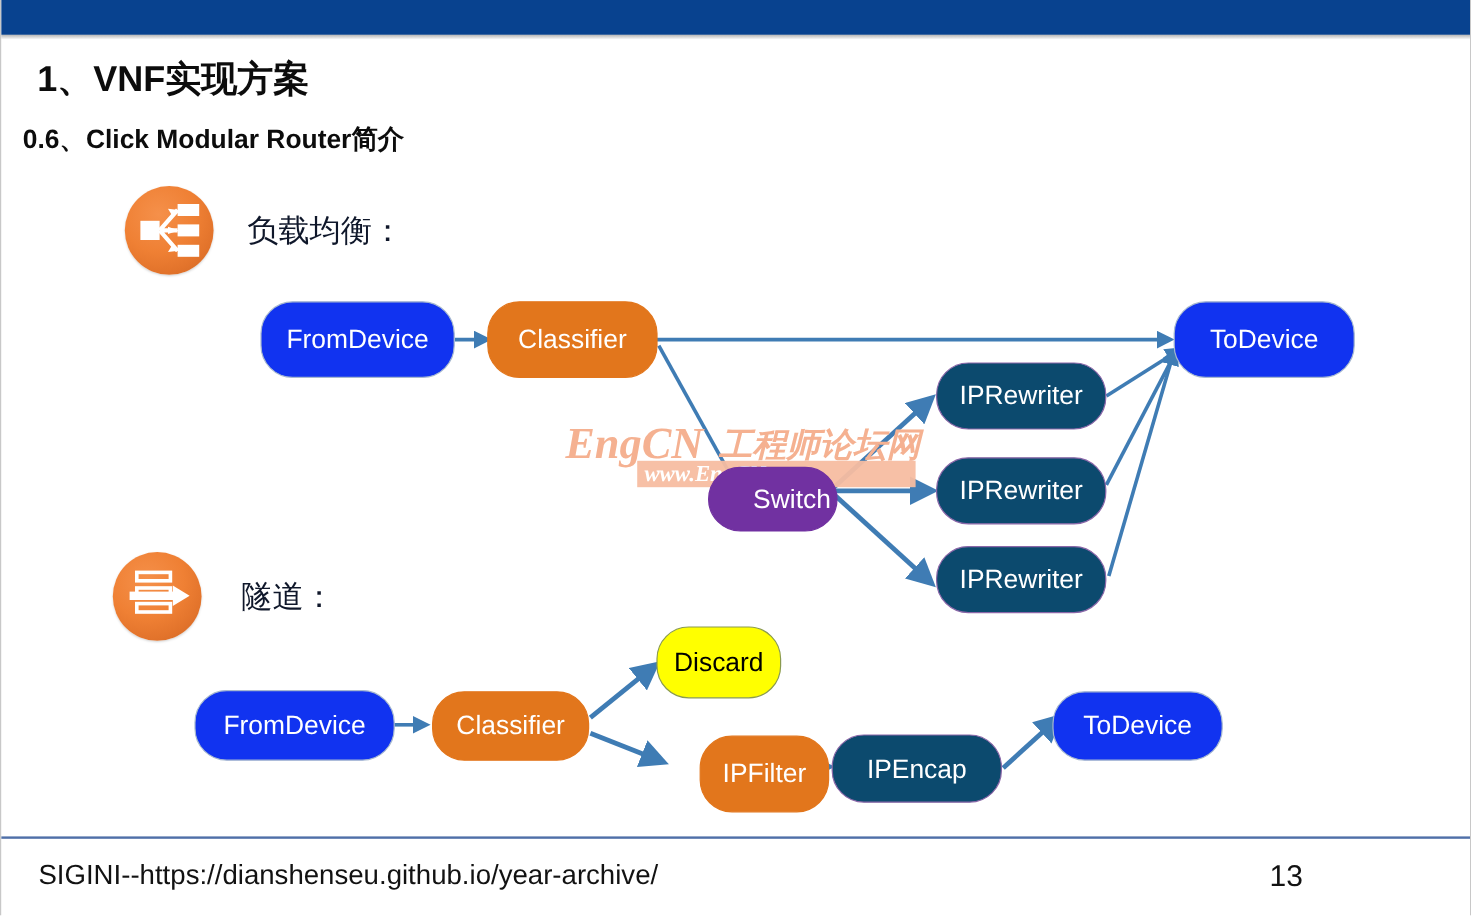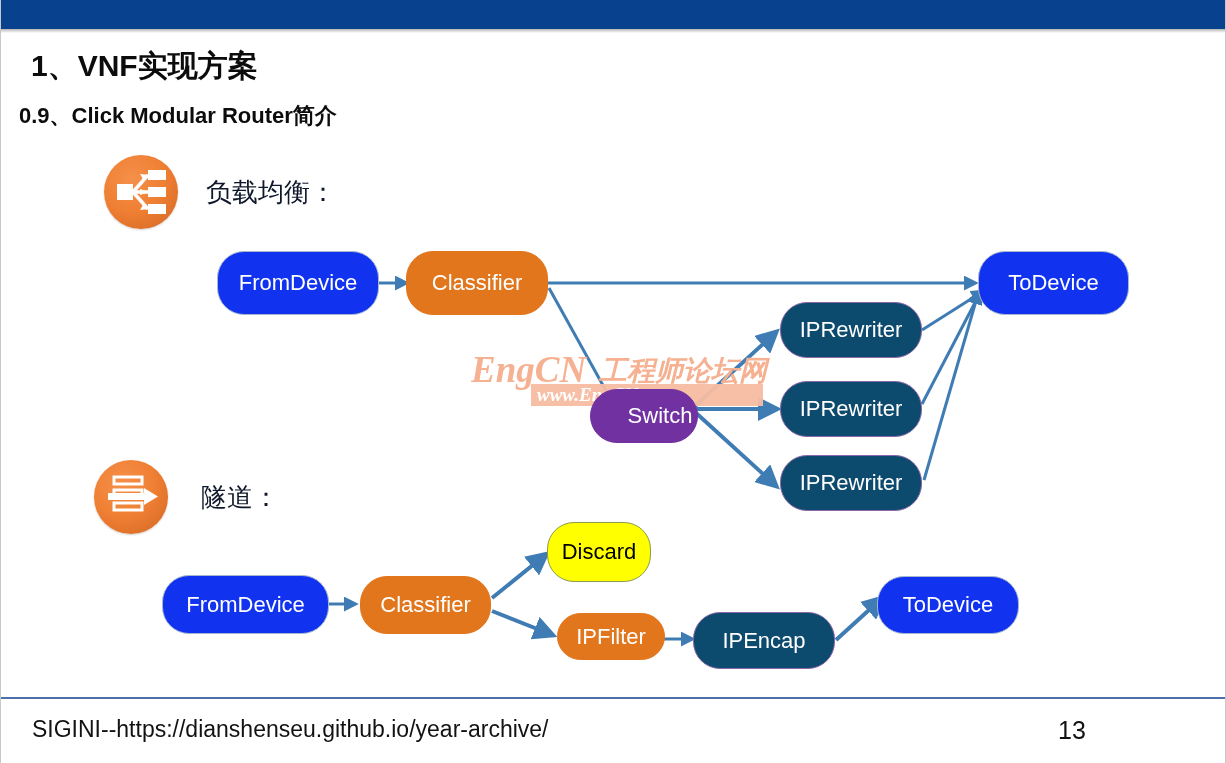--- a/index.html
+++ b/index.html
@@ -137,21 +137,21 @@
 </style>
 </head>
 <body>
 
 <div id="slide">
 
   <div class="banner"></div>
   <div class="banner-shadow"></div>
 
   <div class="title-main">1、VNF实现方案</div>
-  <div class="title-sub">0.9、Click Modular Router简介</div>
+  <div class="title-sub">0.6、Click Modular Router简介</div>
 
   <div class="sec-icon" style="left:103px; top:155px;">
     <svg width="74" height="74" viewBox="0 0 74 74">
       <rect x="13" y="29" width="16" height="16" fill="#ffffff"></rect>
       <rect x="44" y="15" width="18" height="10" fill="#ffffff"></rect>
       <rect x="44" y="32" width="18" height="10" fill="#ffffff"></rect>
       <rect x="44" y="49" width="18" height="10" fill="#ffffff"></rect>
       <path d="M29 37 L44 20 M29 37 L44 37 M29 37 L44 54" stroke="#ffffff" stroke-width="3.5" fill="none"></path>
       <path d="M45 20 l-9 -1 l3 5 z" fill="#ffffff"></path>
       <path d="M45 37 l-9 -3 l0 6 z" fill="#ffffff"></path>
@@ -216,21 +216,21 @@
   <div class="node orange" style="left:405px; top:251px; width:142px; height:64px;">Classifier</div>
   <div class="node purple" style="left:589px; top:389px; width:108px; height:54px;">Switch</div>
   <div class="node green" style="left:779px; top:302px; width:142px; height:56px;">IPRewriter</div>
   <div class="node green" style="left:779px; top:381px; width:142px; height:56px;">IPRewriter</div>
   <div class="node green" style="left:779px; top:455px; width:142px; height:56px;">IPRewriter</div>
   <div class="node blue" style="left:977px; top:251px; width:151px; height:64px;">ToDevice</div>
 
   <div class="node blue" style="left:161px; top:575px; width:167px; height:59px;">FromDevice</div>
   <div class="node orange" style="left:359px; top:576px; width:131px; height:58px;">Classifier</div>
   <div class="node yellow" style="left:546px; top:522px; width:104px; height:60px;">Discard</div>
-  <div class="node orange" style="left:556px; top:613px; width:108px; height:47px;">IPFilter</div>
+  <div class="node orange" style="left:582px; top:613px; width:108px; height:64px;">IPFilter</div>
   <div class="node green" style="left:692px; top:612px; width:142px; height:57px;">IPEncap</div>
   <div class="node blue" style="left:876px; top:576px; width:142px; height:58px;">ToDevice</div>
 
   <div class="watermark">
     <svg width="310" height="60" viewBox="0 0 310 60">
       <g fill="#f5b191">
         <text x="0" y="34" font-family="&quot;Liberation Serif&quot;, serif" font-size="37" font-weight="bold" font-style="italic">EngCN</text>
         <text x="128" y="32" font-family="&quot;DejaVu Sans&quot;, sans-serif" font-size="28" font-weight="bold" font-style="italic">工程师论坛网</text>
       </g>
       <rect x="60" y="36" width="232" height="22" fill="#f7bda1" opacity="0.95"></rect>

